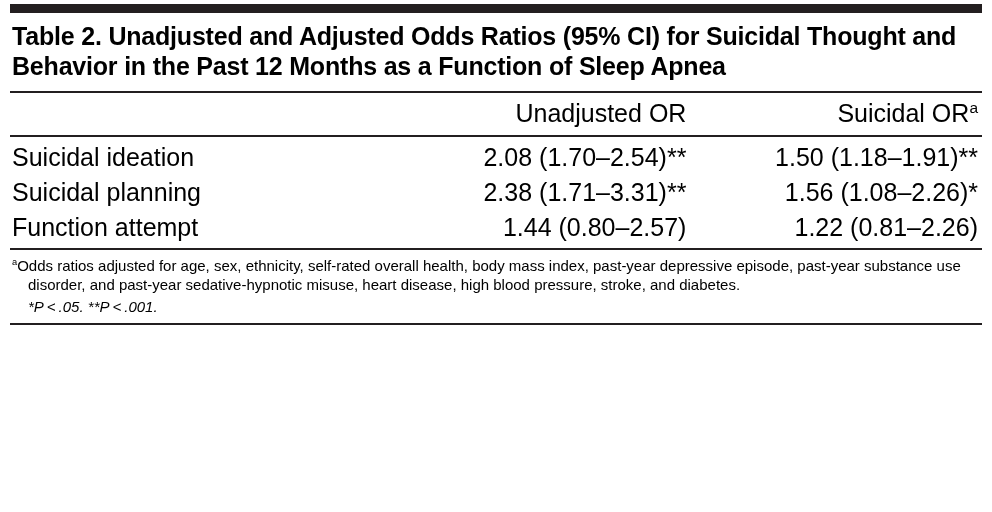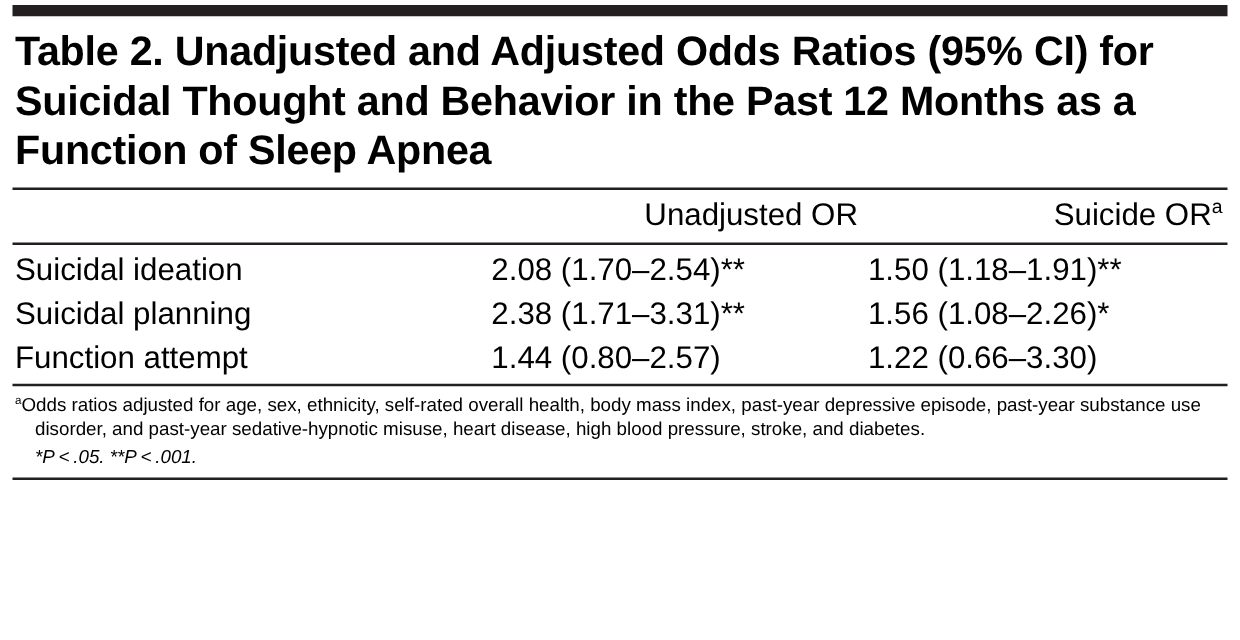--- a/index.html
+++ b/index.html
@@ -26,21 +26,21 @@
   }
   .rule-thin {
     height: 2px;
     background: #231f20;
   }
   .rule-bottom {
     height: 2px;
     background: #231f20;
   }
   .caption {
-    font-size: 33px;
+    font-size: 25px;
     font-weight: bold;
     line-height: 1.20;
     letter-spacing: -0.2px;
     padding: 8px 2px 10px 2px;
     color: #000;
   }
   table.data {
     width: 100%;
     border-collapse: collapse;
     table-layout: fixed;
@@ -63,21 +63,21 @@
     font-weight: normal;
     padding: 3px 4px 3px 4px;
     vertical-align: top;
   }
   table.data td.lead {
     text-align: left;
     padding-left: 2px;
     margin-top: 44px;
   }
   table.data td.val {
-    text-align: left;
+    text-align: right;
   }
   sup {
     font-size: 0.62em;
     vertical-align: super;
     line-height: 0;
   }
   .footnotes {
     padding: 4px 2px 6px 2px;
   }
   .fn {
@@ -109,21 +109,21 @@
   <table class="data">
     <colgroup>
       <col class="c0">
       <col class="c1">
       <col class="c2">
     </colgroup>
     <thead>
       <tr>
         <th class="lead"></th>
         <th>Unadjusted OR</th>
-        <th><span>Suicide OR</span><sup>a</sup></th>
+        <th><span>Suicidal OR</span><sup>a</sup></th>
       </tr>
     </thead>
   </table>
 
   <div class="rule-thin"></div>
   <div class="spacer-sm"></div>
 
   <table class="data">
     <colgroup>
       <col class="c0">
@@ -137,21 +137,21 @@
         <td class="val">1.50 (1.18–1.91)**</td>
       </tr>
       <tr>
         <td class="lead">Suicidal planning</td>
         <td class="val">2.38 (1.71–3.31)**</td>
         <td class="val">1.56 (1.08–2.26)*</td>
       </tr>
       <tr>
         <td class="lead">Function attempt</td>
         <td class="val">1.44 (0.80–2.57)</td>
-        <td class="val">1.22 (0.66–3.30)</td>
+        <td class="val">1.22 (0.81–2.26)</td>
       </tr>
     </tbody>
   </table>
 
   <div class="spacer-sm"></div>
   <div class="rule-thin"></div>
 
   <div class="footnotes">
     <div class="fn fn-indent"><sup>a</sup><span>Odds ratios adjusted for age, sex, ethnicity, self-rated overall health, body mass index, past-year depressive episode, past-year substance use disorder, and past-year sedative-hypnotic misuse, heart disease, high blood pressure, stroke, and diabetes.</span></div>
     <div class="fn"><em>*P &lt; .05.   **P &lt; .001.</em></div>

